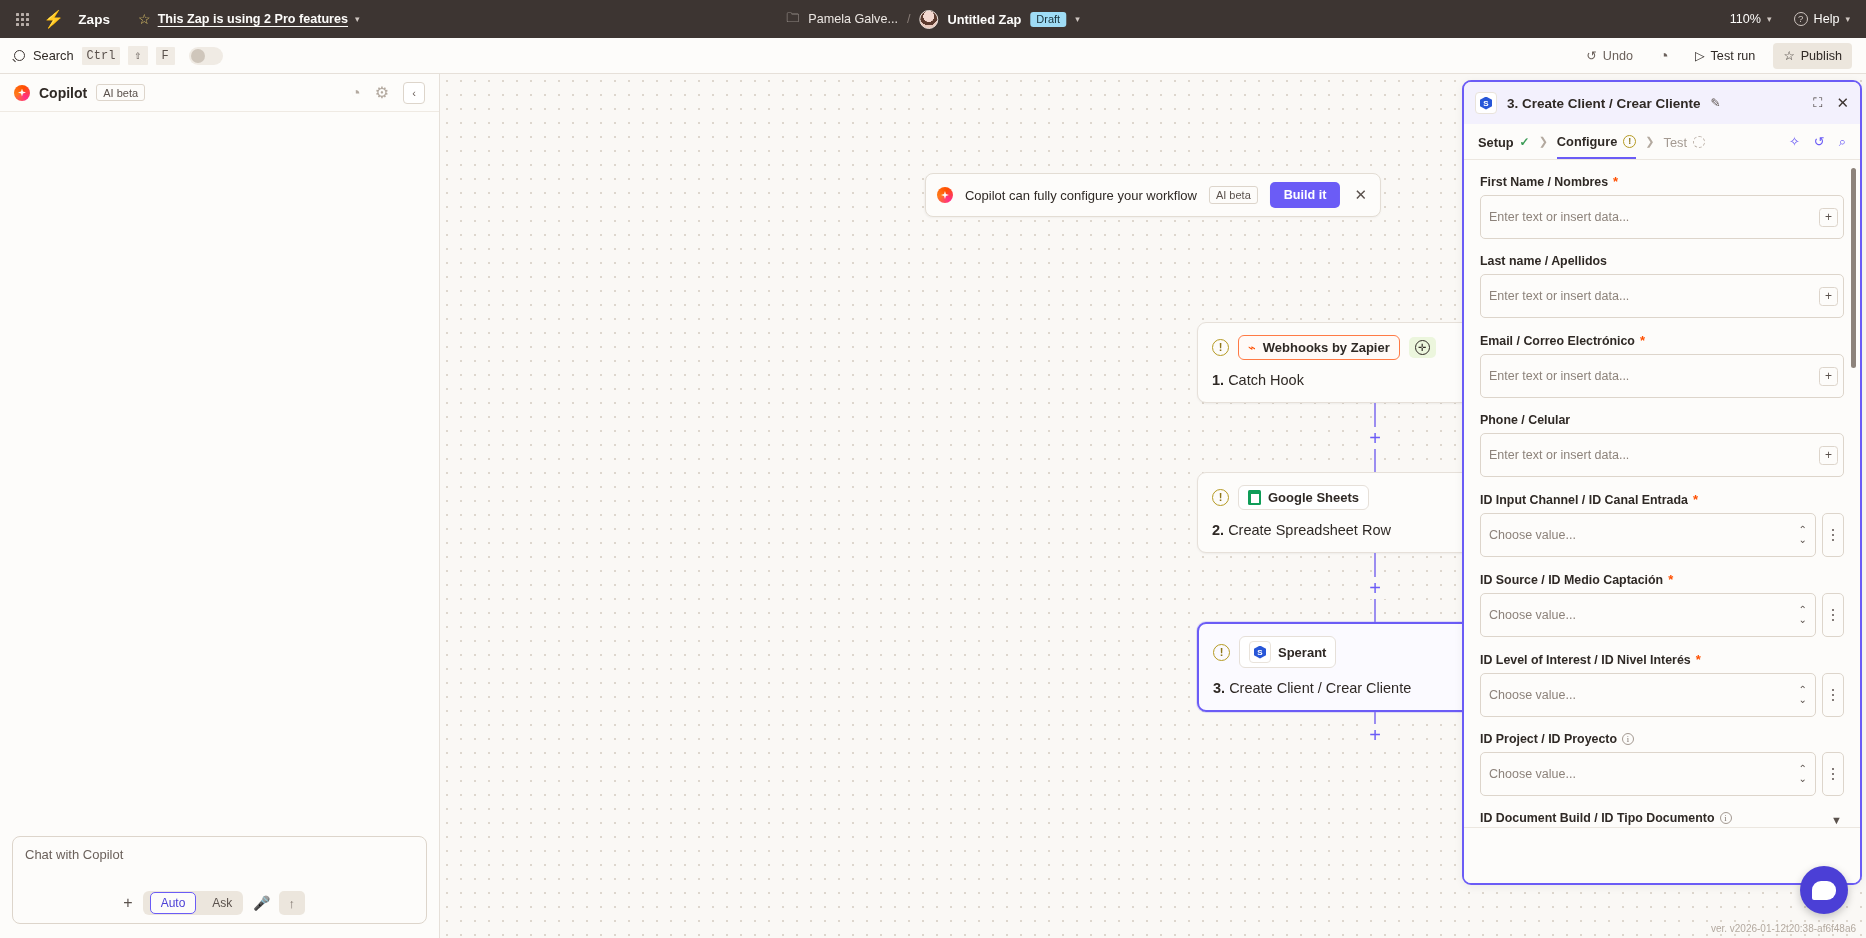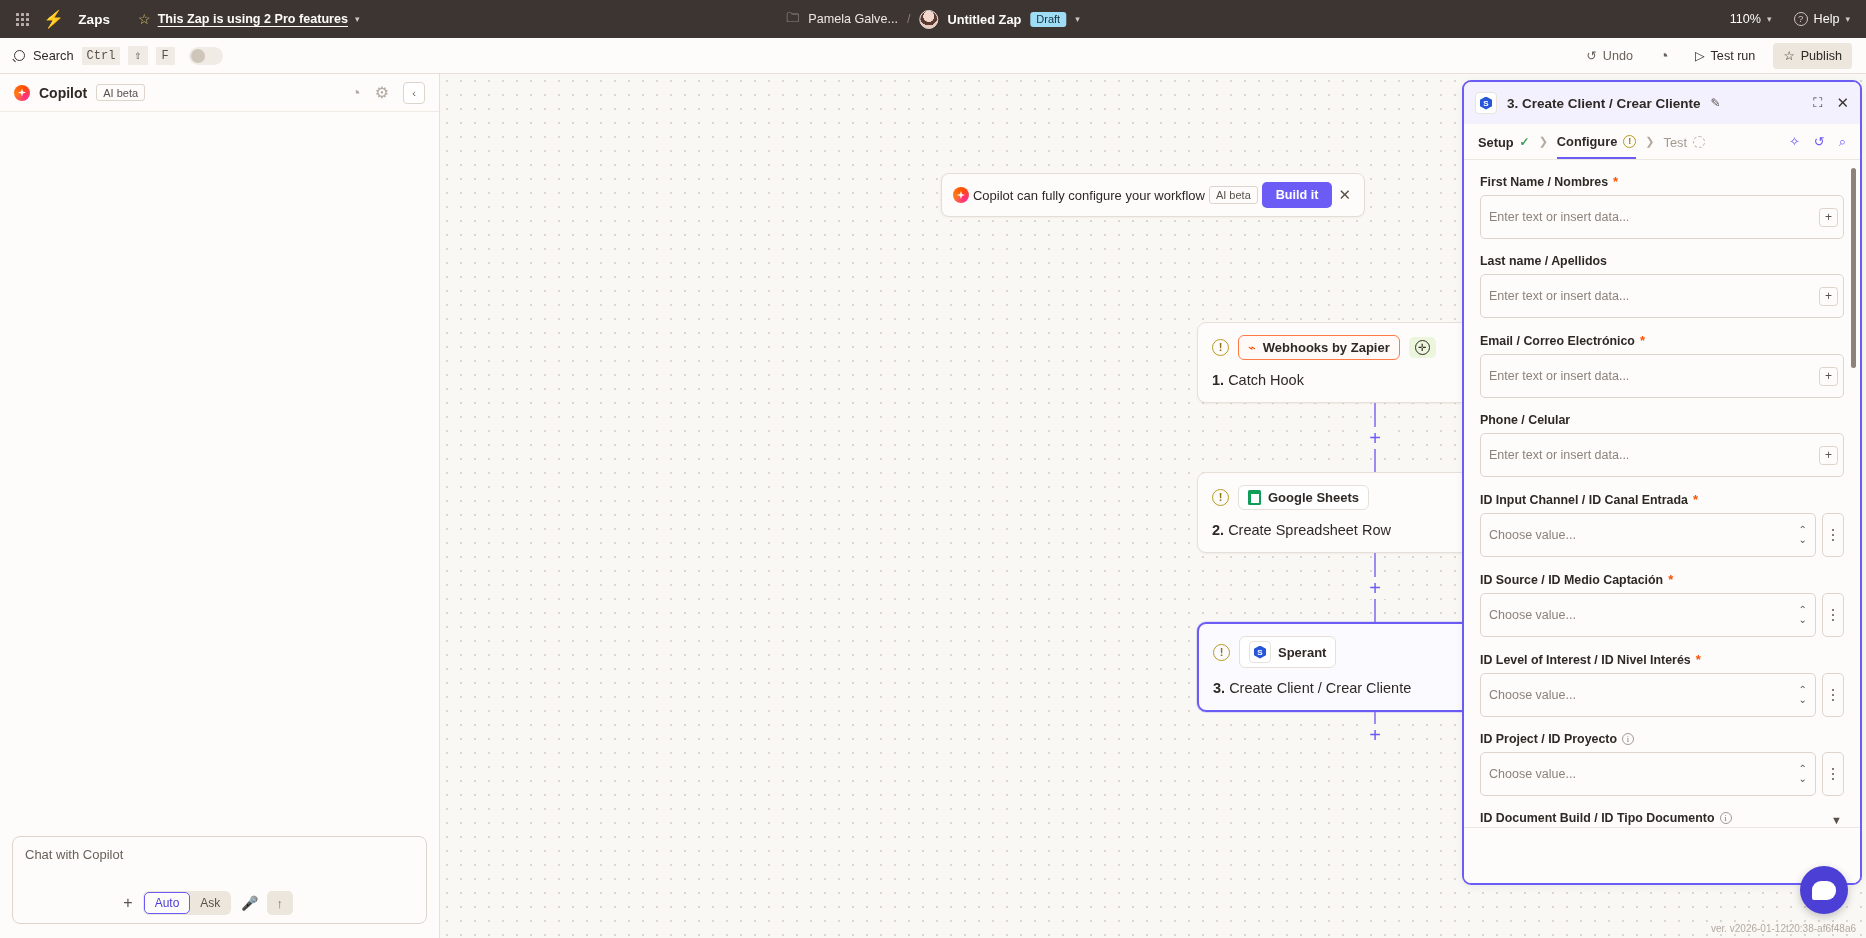--- a/index.html
+++ b/index.html
@@ -135,40 +135,40 @@
   .chat-box {
     border: 1px solid #ddd5cb; border-radius: 8px; background: #fdfcfa;
     height: 88px; display: flex; flex-direction: row; padding: 10px 12px 8px 12px;
   }
   .chat-ph { font-size: 13px; color: #6b615b; }
   .chat-tools { margin-top: auto; display: flex; align-items: center; gap: 10px; }
   .plus-ic { font-size: 16px; color: #5a514c; cursor: pointer; line-height: 1; }
   .seg {
     display: inline-flex; align-items: center; background: #ece6dd; border-radius: 6px; padding: 1px;
   }
-  .seg-item { font-size: 12px; padding: 3px 10px; border-radius: 5px; color: #5a514c; cursor: pointer; }
+  .seg-item { font-size: 12px; padding: 3px 10px; border-radius: 5px; color: #5a514c; cursor: pointer; margin-left: 6px; }
   .seg-item.active { background: #fdfcfa; border: 1px solid #6b5cf6; color: #4b3fd6; }
   .chat-right { margin-left: auto; display: flex; align-items: center; gap: 8px; }
   .mic-ic { font-size: 14px; color: #5a514c; cursor: pointer; }
   .send-btn {
     width: 26px; height: 24px; background: #ece6dd; border-radius: 5px;
     display: flex; align-items: center; justify-content: center;
     font-size: 13px; color: #7d736c; cursor: pointer;
   }
 
   
   .canvas {
     flex: 1; position: relative; overflow: hidden;
     background-color: #faf8f5;
     background-image: radial-gradient(#ddd6cd 1px, transparent 1px);
     background-size: 14px 14px;
   }
   .copilot-banner {
     position: absolute; top: 99px; left: 50%; transform: translateX(-50%);
-    display: flex; align-items: center; gap: 4px;
+    display: flex; align-items: center; gap: 12px;
     background: #fdfcfa; border: 1px solid #e3ddd4; border-radius: 8px;
     padding: 8px 11px; box-shadow: 0 1px 2px rgba(0,0,0,.04);
     white-space: nowrap; z-index: 5;
   }
   .banner-text { font-size: 13px; color: #2f2925; }
   .banner-beta { font-size: 11px; color: #5a514c; border: 1px solid #ddd5cb; border-radius: 3px; padding: 2px 6px; }
   .build-it {
     background: #6b5cf6; color: #fff; font-size: 12.6px; font-weight: 700;
     padding: 6px 14px; border-radius: 5px; border: none; cursor: pointer; font-family: inherit;
   }

